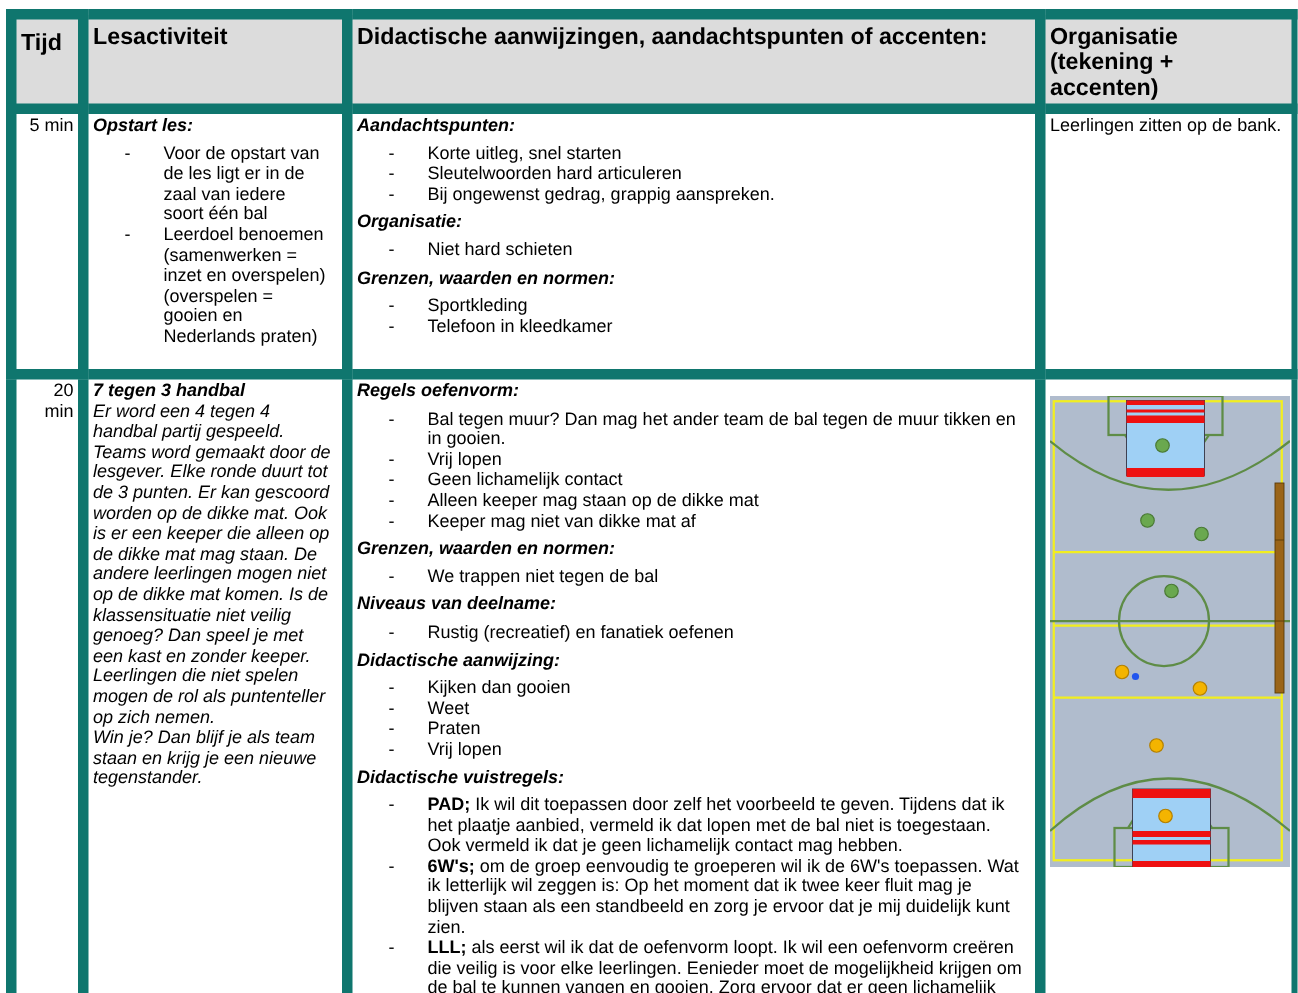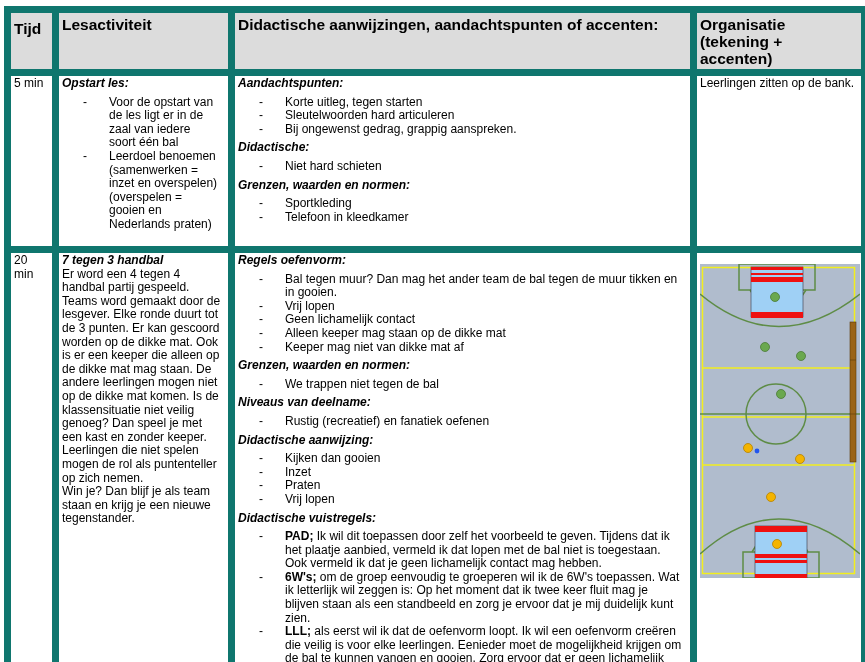--- a/index.html
+++ b/index.html
@@ -6,30 +6,30 @@
   body { width: 865px; height: 662px; position: relative; overflow: hidden;
          font-family: "Liberation Sans", "DejaVu Sans", sans-serif; color: #000; }
   table.lesson { position: absolute; left: 4px; top: 6px; border-collapse: collapse;
          table-layout: fixed; width: 857px; }
   table.lesson td, table.lesson th { border: 7px solid #0f766e; vertical-align: top;
          padding: 1px 3px; font-size: 12px; line-height: 13.6px; }
   table.lesson th { background: #dcdcdc; text-align: left; font-weight: bold;
          font-size: 15.5px; line-height: 17px; padding: 3px 3px 2px 3px; height: 30px; }
   th.col-time { text-align: center; vertical-align: middle; }
   th.col-time span { position: relative; top: 4px; }
-  td.time { text-align: left; vertical-align: middle; font-size: 12.5px; }
+  td.time { text-align: right; vertical-align: middle; font-size: 12.5px; }
   .h { font-weight: bold; font-style: italic; }
   ul.dash { list-style: none; margin: 5px; padding: 0 0 0 42px; }
   ul.dash li { position: relative; }
   ul.dash li::before { content: "-"; position: absolute; left: -26px; }
   ul.dash.narrow { padding-left: 42px; }
   .row1 td { height: 168px; }
   .row2 td { height: 468px; }
   .court-wrap { margin-top: 10px; margin-left: 0px; }
-  p.plain { margin: 0; }
+  p.plain { margin: 0; font-style: italic; }
 </style>
 </head>
 <body>
 
 <table class="lesson">
   <colgroup>
     <col style="width:48px">
     <col style="width:176px">
     <col style="width:462px">
     <col style="width:171px">
@@ -49,25 +49,25 @@
       <td>
         <div class="h">Opstart les:</div>
         <ul class="dash narrow">
           <li>Voor de opstart van de les ligt er in de zaal van iedere soort één bal</li>
           <li>Leerdoel benoemen (samenwerken = inzet en overspelen) (overspelen = gooien en Nederlands praten)</li>
         </ul>
       </td>
       <td>
         <div class="h">Aandachtspunten:</div>
         <ul class="dash">
-          <li>Korte uitleg, tegen starten</li>
+          <li>Korte uitleg, snel starten</li>
           <li>Sleutelwoorden hard articuleren</li>
           <li>Bij ongewenst gedrag, grappig aanspreken.</li>
         </ul>
-        <div class="h">Didactische:</div>
+        <div class="h">Organisatie:</div>
         <ul class="dash">
           <li>Niet hard schieten</li>
         </ul>
         <div class="h">Grenzen, waarden en normen:</div>
         <ul class="dash">
           <li>Sportkleding</li>
           <li>Telefoon in kleedkamer</li>
         </ul>
       </td>
       <td>Leerlingen zitten op de bank.</td>
@@ -93,21 +93,21 @@
         <ul class="dash">
           <li>We trappen niet tegen de bal</li>
         </ul>
         <div class="h">Niveaus van deelname:</div>
         <ul class="dash">
           <li>Rustig (recreatief) en fanatiek oefenen</li>
         </ul>
         <div class="h">Didactische aanwijzing:</div>
         <ul class="dash">
           <li>Kijken dan gooien</li>
-          <li>Inzet</li>
+          <li>Weet</li>
           <li>Praten</li>
           <li>Vrij lopen</li>
         </ul>
         <div class="h">Didactische vuistregels:</div>
         <ul class="dash">
           <li><b>PAD;</b><span> Ik wil dit toepassen door zelf het voorbeeld te geven. Tijdens dat ik het plaatje aanbied, vermeld ik dat lopen met de bal niet is toegestaan. Ook vermeld ik dat je geen lichamelijk contact mag hebben.</span></li>
           <li><b>6W's;</b><span> om de groep eenvoudig te groeperen wil ik de 6W's toepassen. Wat ik letterlijk wil zeggen is: Op het moment dat ik twee keer fluit mag je blijven staan als een standbeeld en zorg je ervoor dat je mij duidelijk kunt zien.</span></li>
           <li><b>LLL;</b><span> als eerst wil ik dat de oefenvorm loopt. Ik wil een oefenvorm creëren die veilig is voor elke leerlingen. Eenieder moet de mogelijkheid krijgen om de bal te kunnen vangen en gooien. Zorg ervoor dat er geen lichamelijk contact is. Daarna wil ik kijken of de oefenvorm lukt. Daarvoor wil ik mijzelf de vraag stellen: weet iedereen de didactische aanwijzingen en regels toe te passen? Is dit niet het geval dan wil ik de leerlingen hier persoonlijk op aanspreken. Wanneer eenieder het lukt om de didactische aanwijzingen en regels toe te passen, dan wil ik van een afstand kijken of de oefenvorm leert. Weet iedereen uit zichzelf de didactische aanwijzingen toe te passen?</span></li>
           <li><b>4 C's;</b><span> Om erachter te komen of eenieder de didactische aanwijzingen toepast wil ik kijken om fouten te constateren. Wanneer ik zie dat iemand</span></li>
         </ul>

